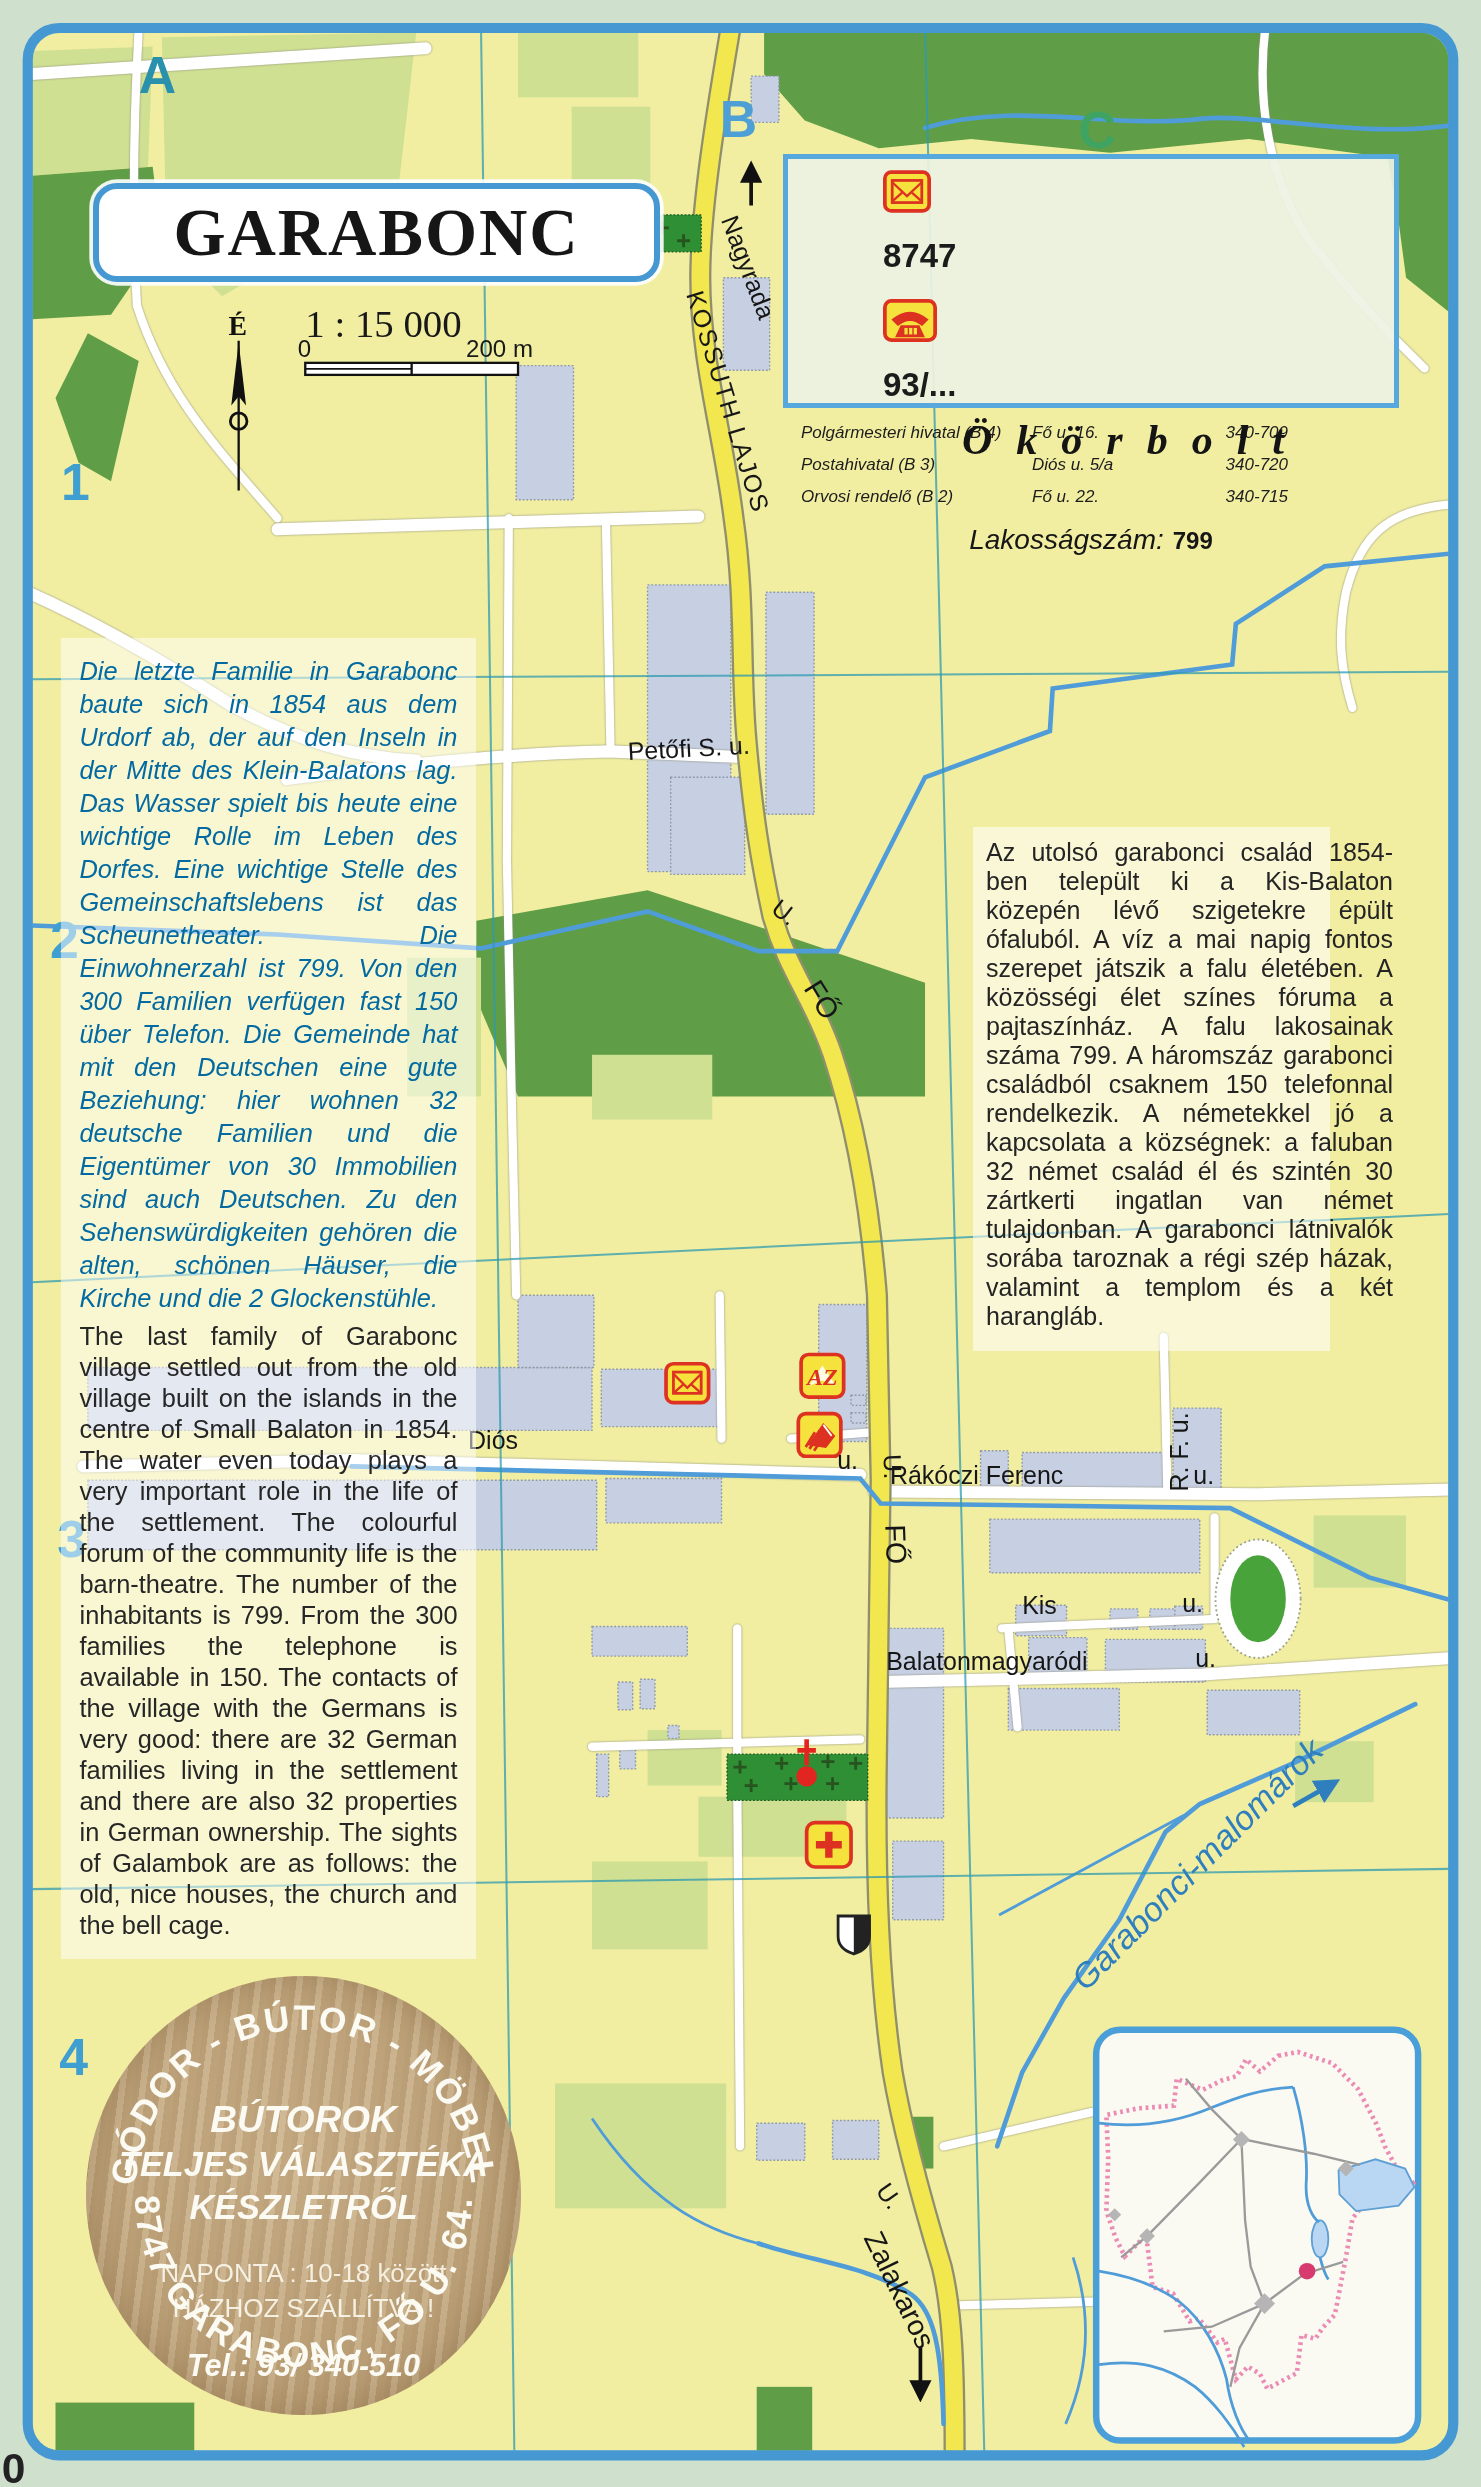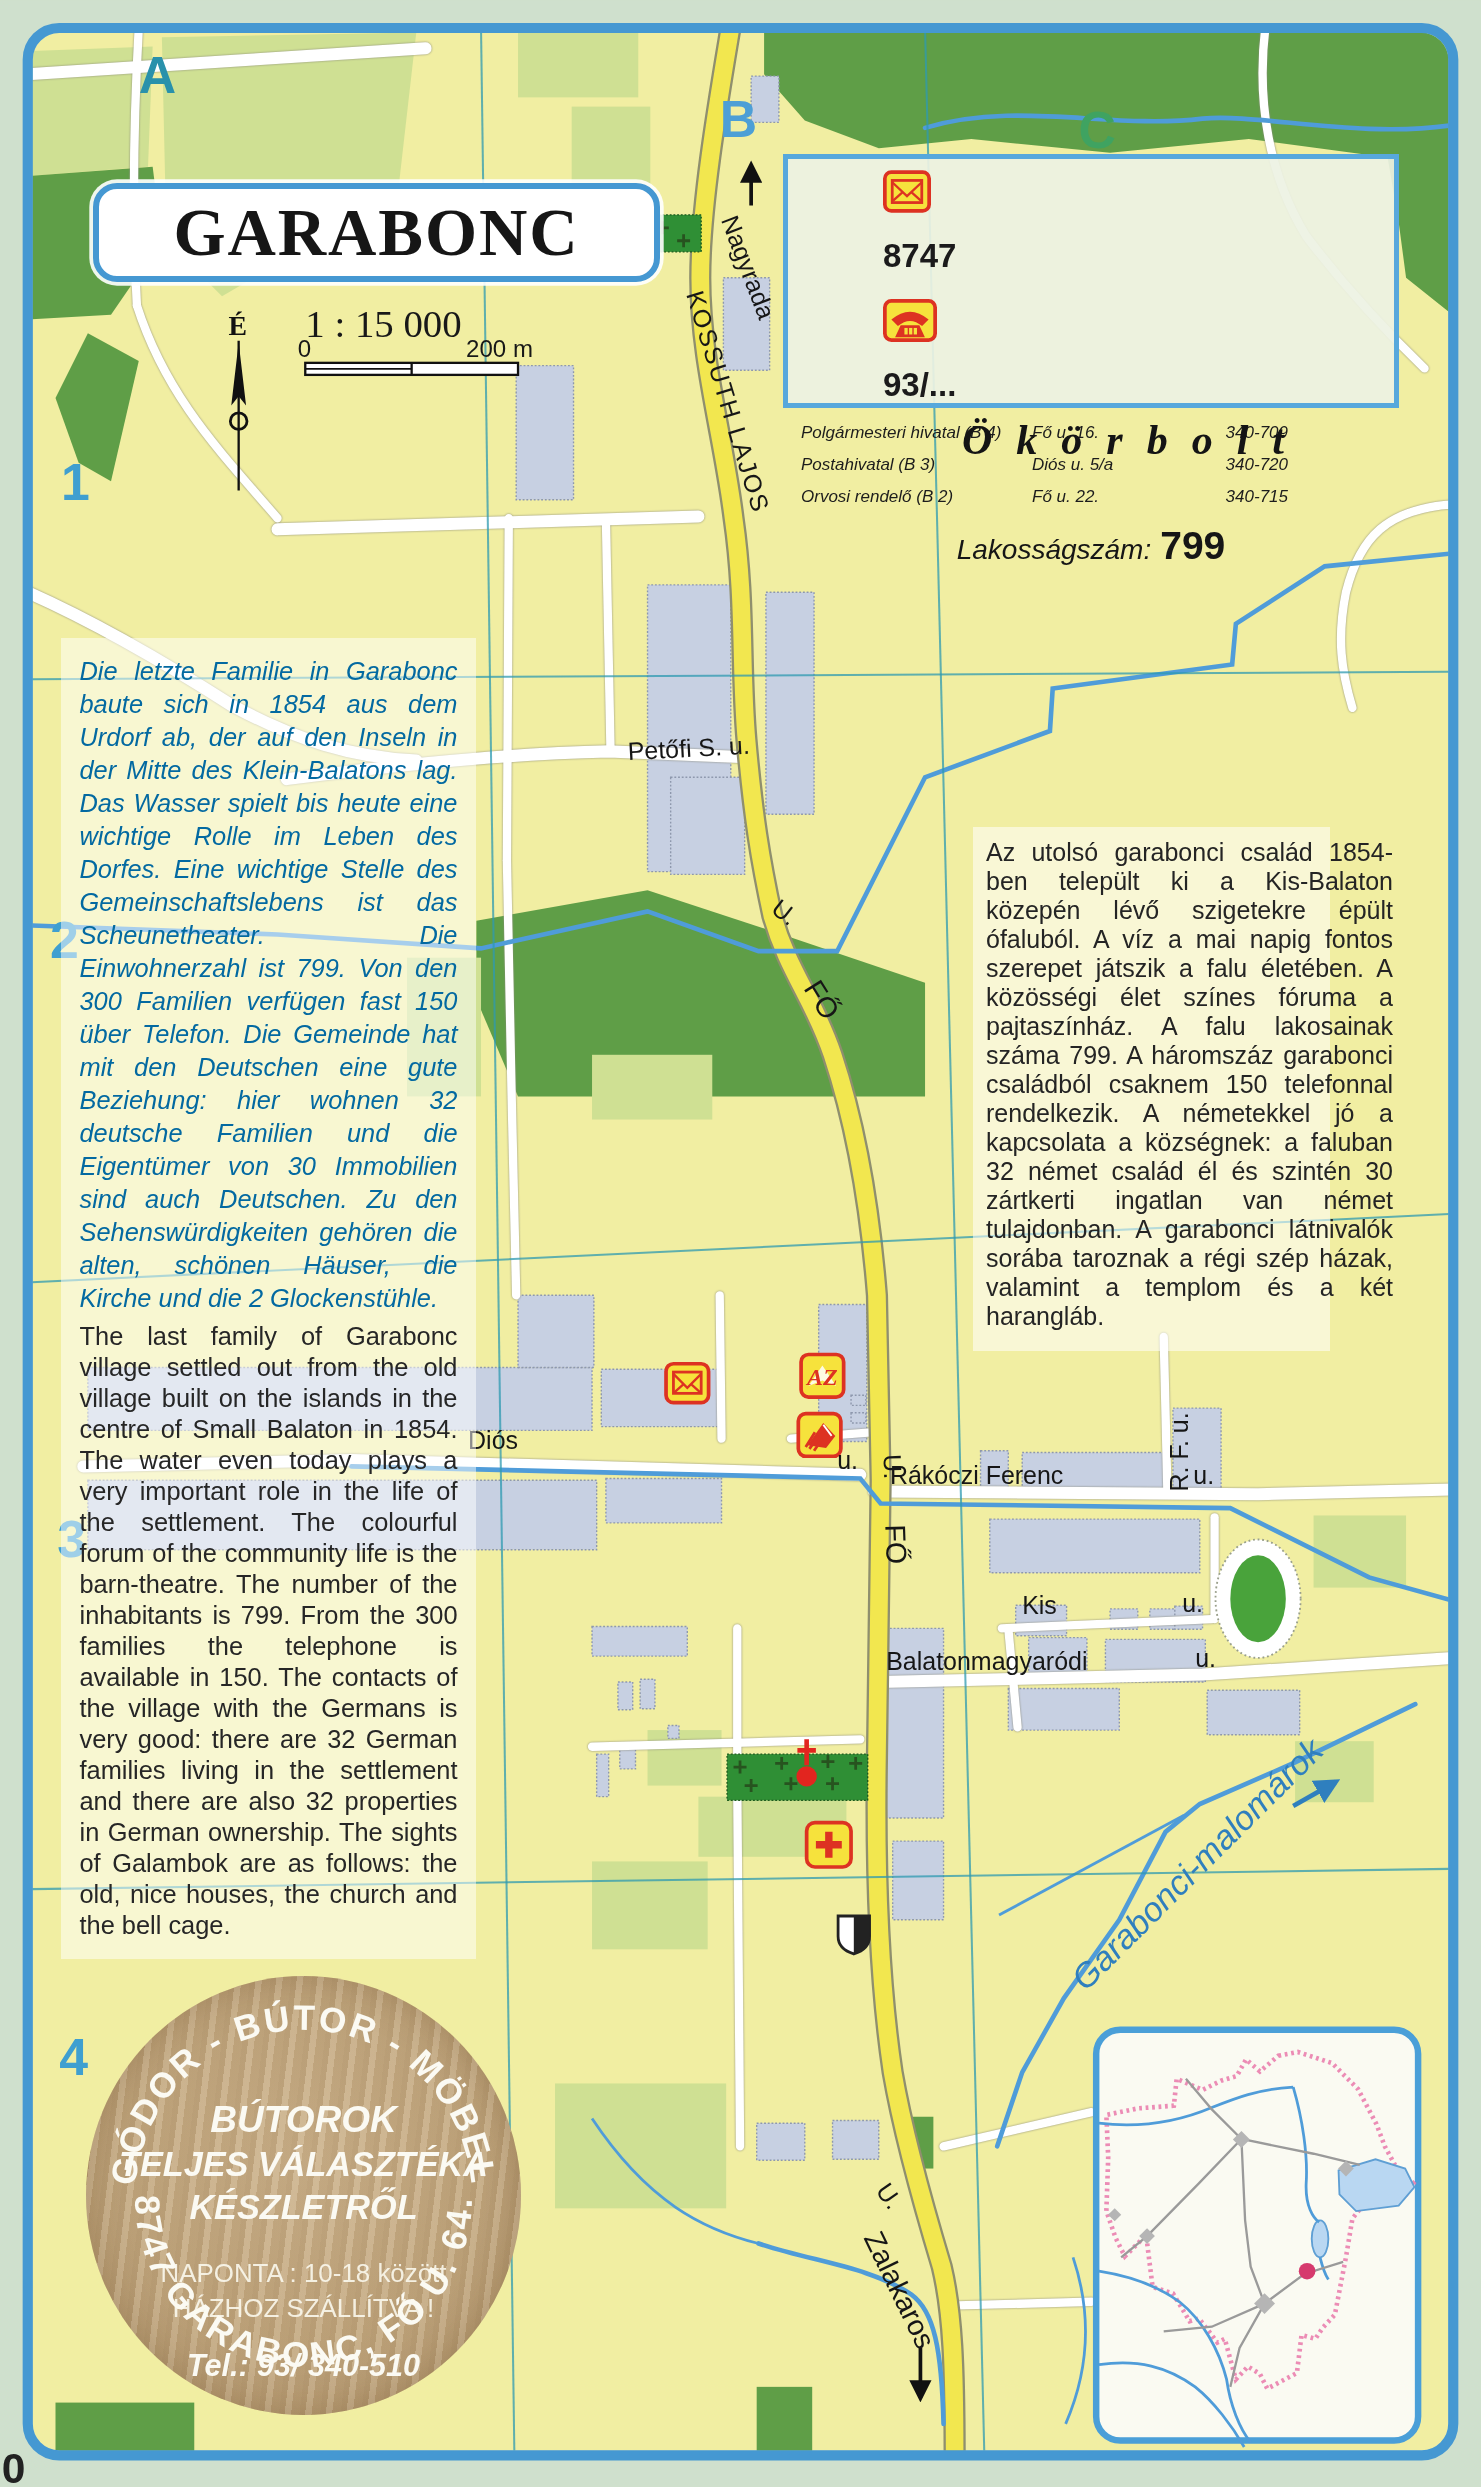--- a/index.html
+++ b/index.html
@@ -29,21 +29,21 @@
   .ov{position:absolute;}
   .title-box{left:93px;top:183px;width:555px;height:87px;background:#fff;border:6.5px solid #4598d2;border-radius:24px;box-shadow:0 0 0 3.7px rgba(255,255,255,.9);display:flex;align-items:center;justify-content:center;}
   .title-box span{font-family:"Liberation Serif",serif;font-weight:bold;font-size:67px;letter-spacing:1.9px;color:#161616;}
   .info-box{left:783px;top:154px;width:616px;height:254px;background:rgba(237,242,227,.92);border:5.6px solid #57a8dc;box-sizing:border-box;}
   .info-head{display:flex;margin:11px 0 0 95px;gap:24px;flex-direction:column;}
   .ih-num{font-weight:bold;font-size:33px;color:#1b1b1b;}
   .info-rows{margin:13px 0 0 13px;display:grid;grid-template-columns:231px 190px 1fr;font-style:italic;font-size:17px;line-height:32px;color:#1c1c1c;}
   .info-rows .ph{text-align:right;padding-right:106px;}
   .info-pop{text-align:center;margin-top:11px;font-size:28px;color:#161616;}
   .info-pop .pl{font-style:italic;}
-  .info-pop b{font-size:39px;margin-left:9px;}
+  .info-pop b{font-size:24px;margin-left:9px;}
   .okorbolt{left:962px;top:416px;white-space:nowrap;font-family:"Liberation Serif",serif;font-style:italic;font-weight:bold;font-size:42px;letter-spacing:24px;color:#141414;}
   .panel-left{left:61px;top:638px;width:415px;height:1321px;background:rgba(255,255,255,.5);}
   .t-de{position:absolute;left:18.5px;top:16.7px;width:378px;font-style:italic;font-size:25.4px;line-height:33px;text-align:justify;color:#0369a1;}
   .t-en{position:absolute;left:18.5px;top:683px;width:378px;font-size:25.4px;line-height:31px;text-align:justify;color:#262626;}
   .panel-hu{left:973px;top:827px;width:357px;height:524px;background:rgba(255,255,255,.55);}
   .t-hu{position:absolute;left:13px;top:11px;width:407px;font-size:25px;line-height:29px;text-align:justify;color:#242424;}
   .ad{left:86px;top:1976px;width:435px;height:439px;border-radius:50%;
       background:radial-gradient(circle at 50% 42%, #cdb38c 0%, #c3a87f 55%, #b59a72 100%);
       box-shadow:inset 0 0 37px rgba(90,60,20,.25);}
   .ad .grain{position:absolute;inset:0;border-radius:50%;background:repeating-linear-gradient(97deg, rgba(110,80,45,.14) 0 5.6px, rgba(255,255,255,.10) 5.6px 12px, rgba(110,80,45,.10) 12px 20.4px);}

